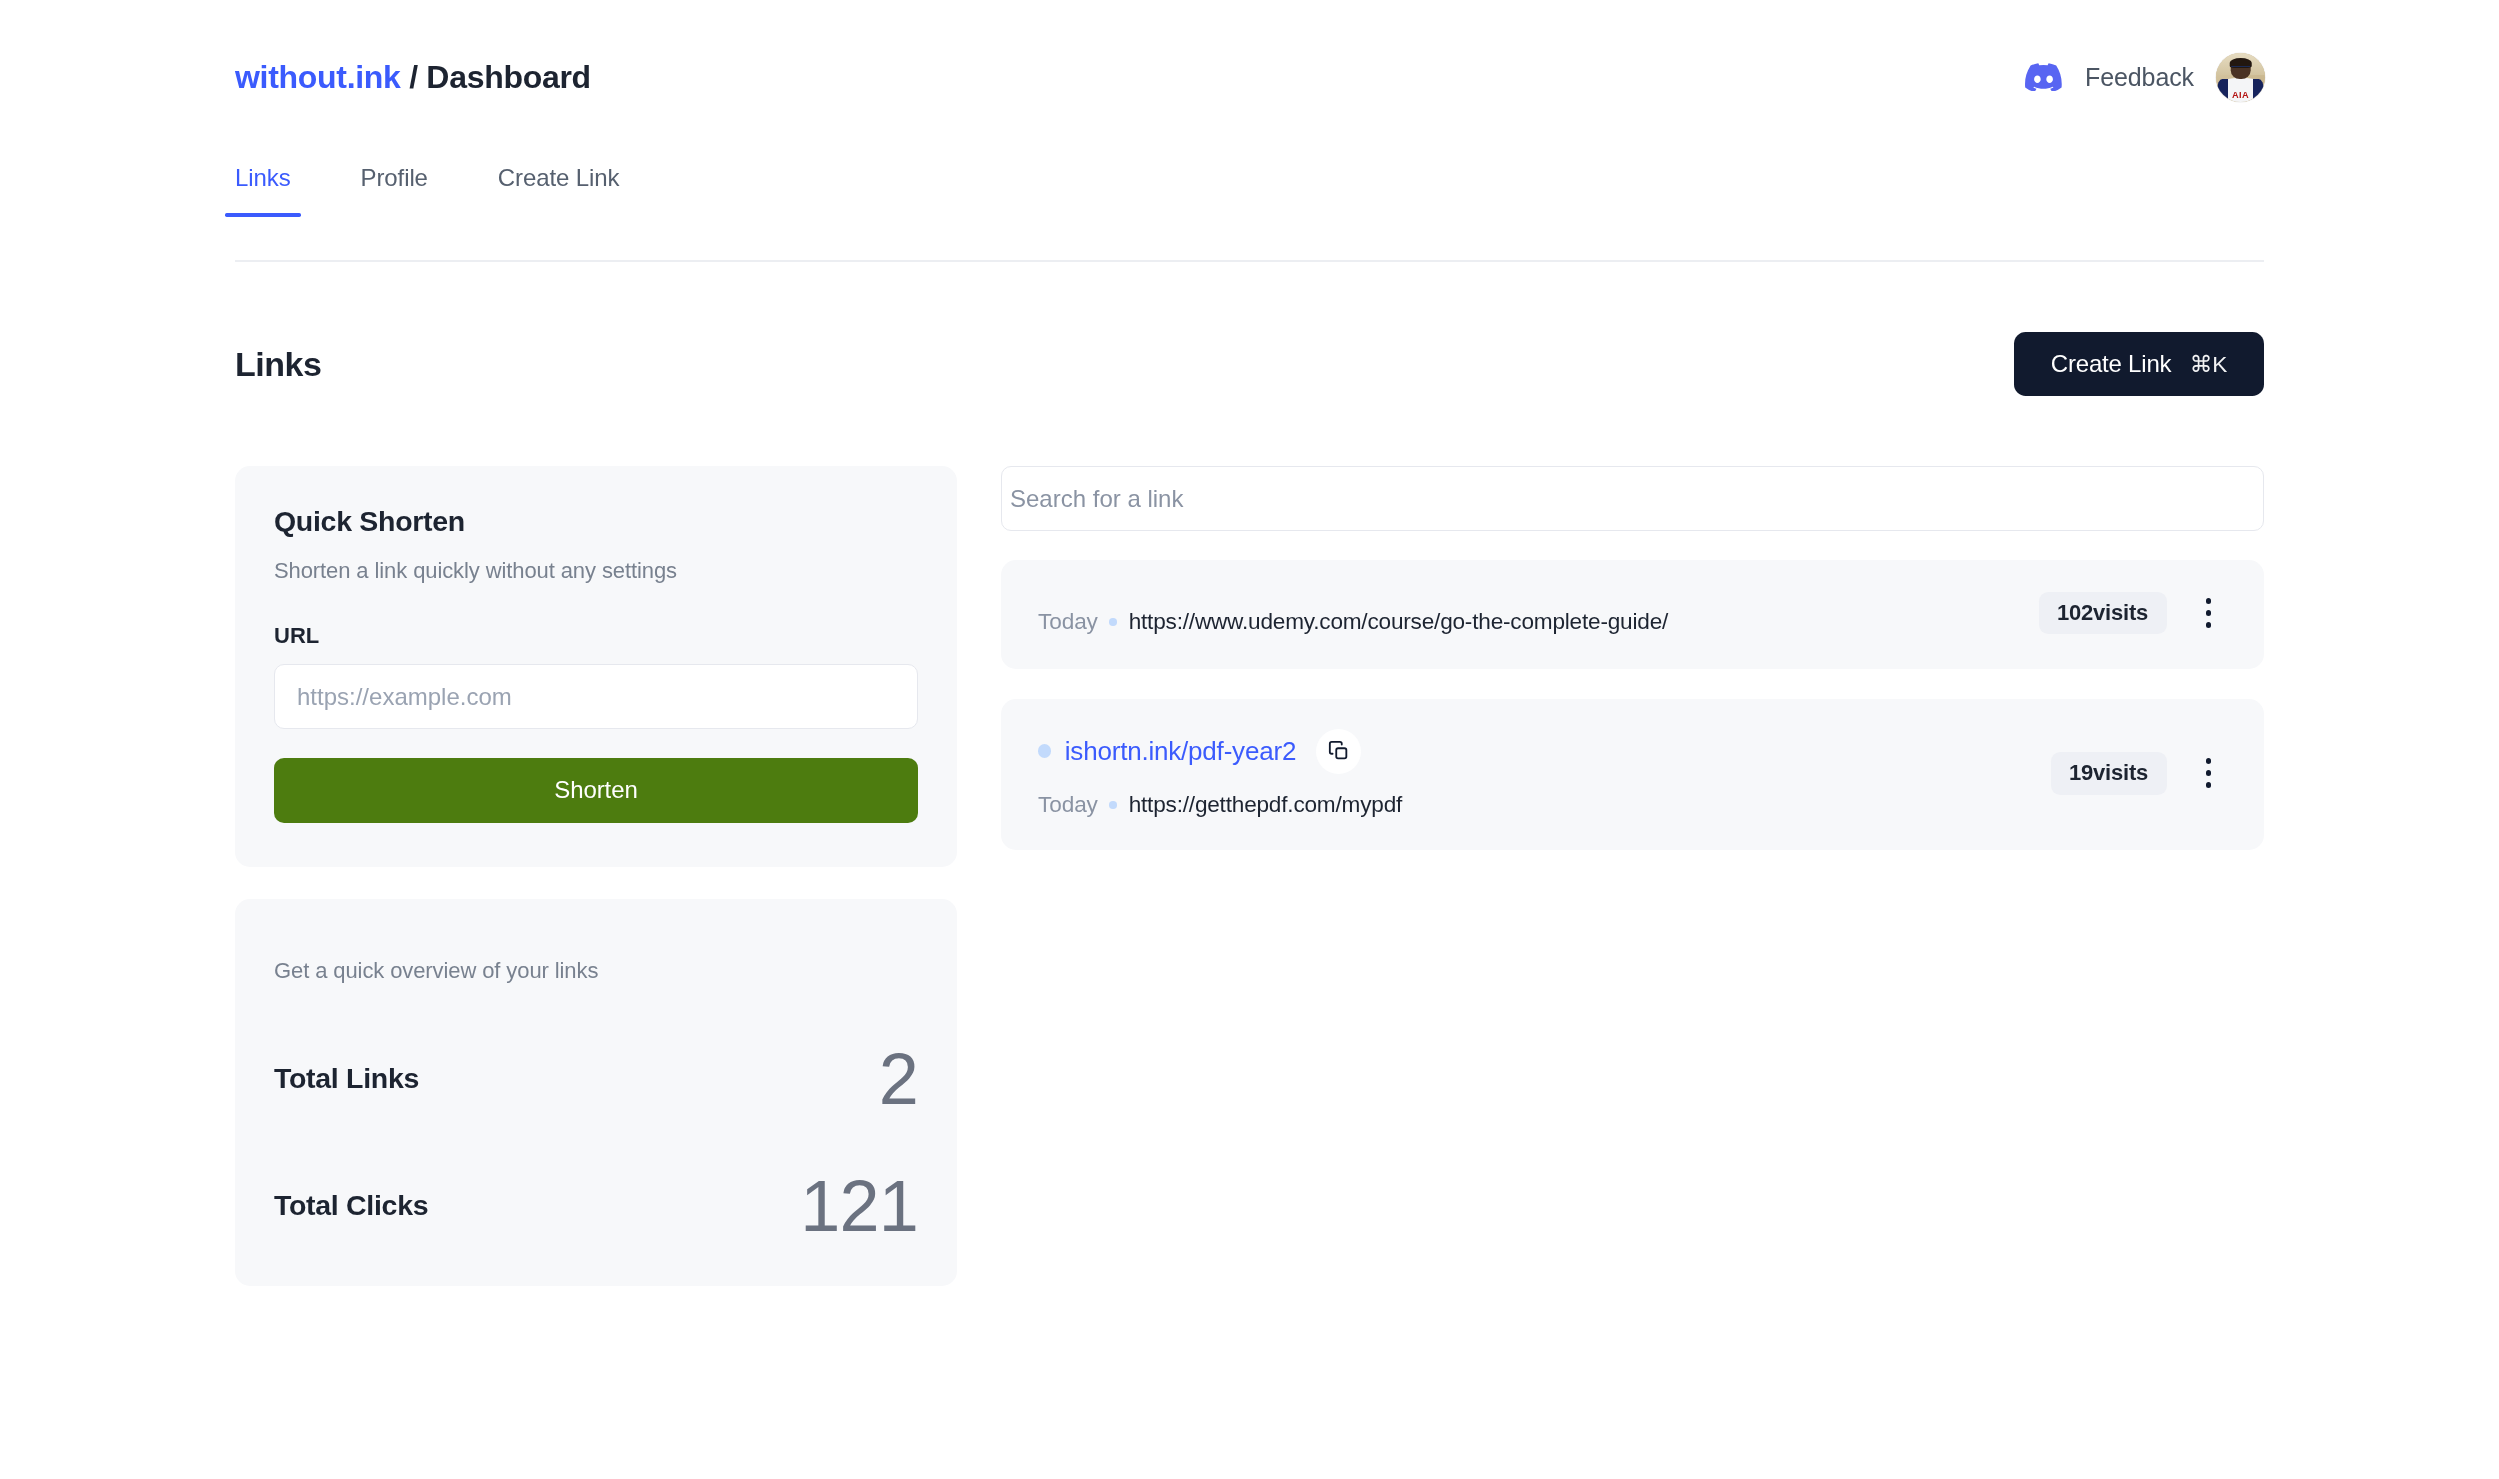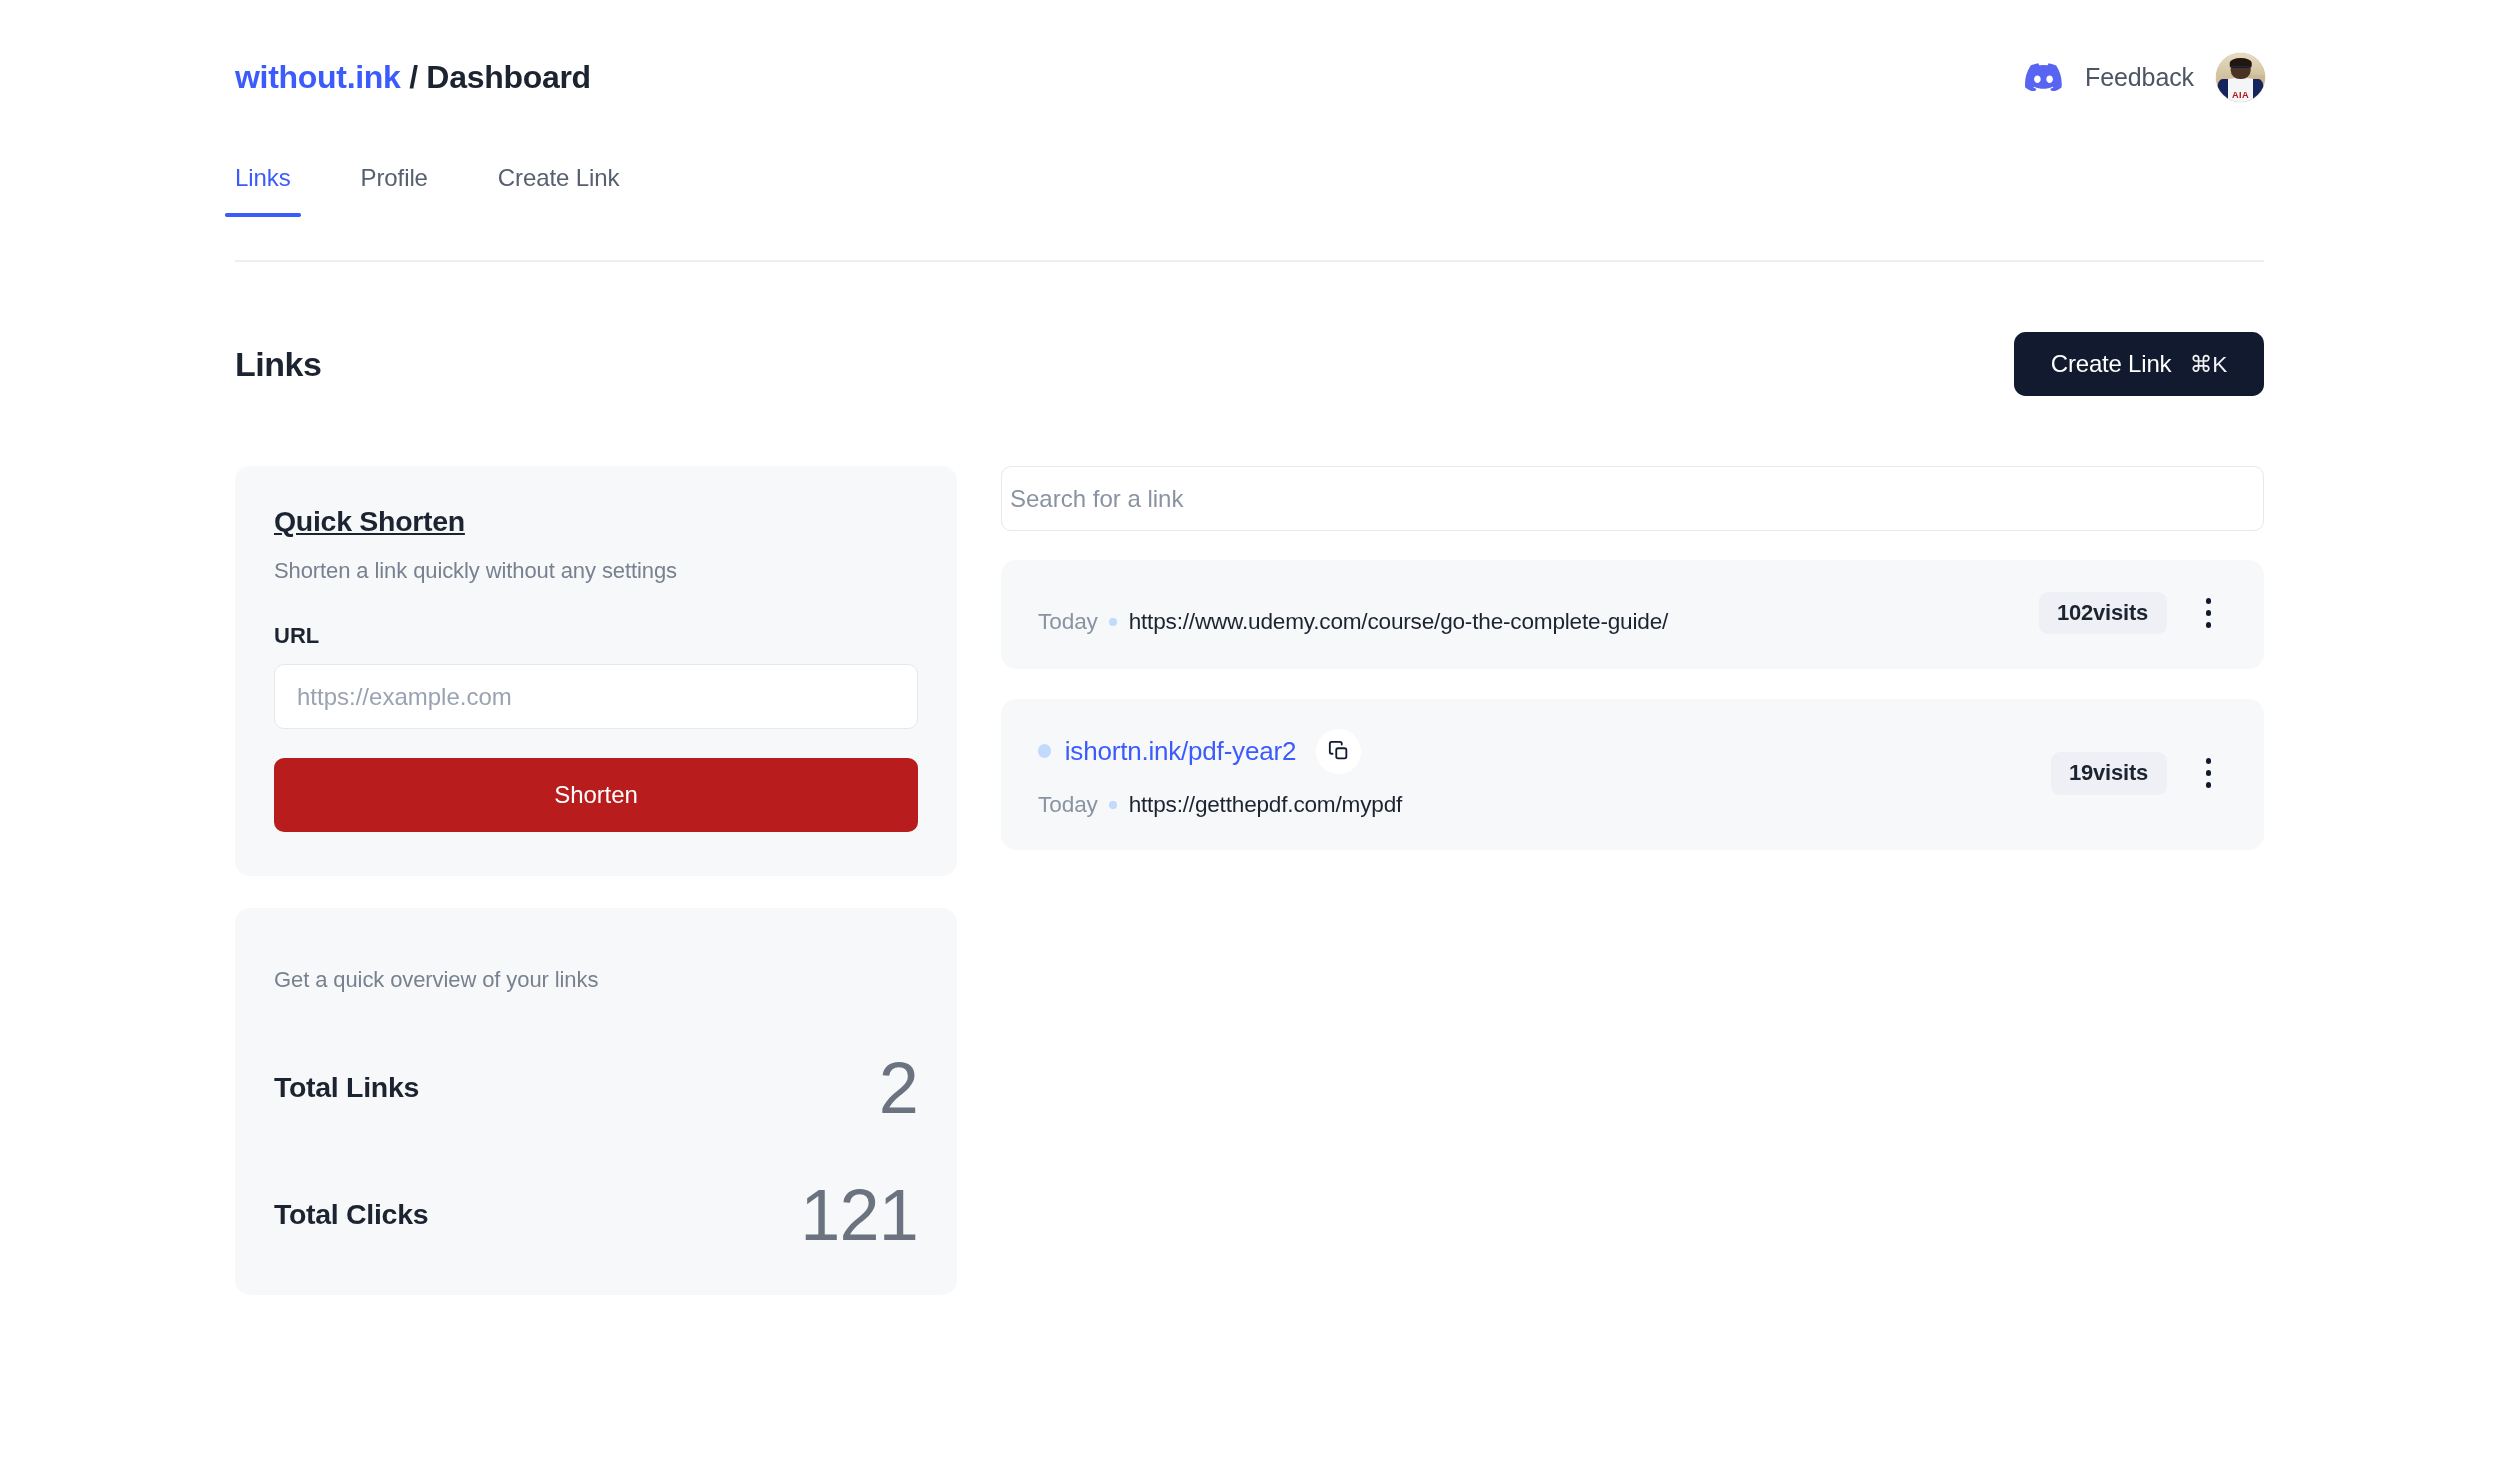--- a/index.html
+++ b/index.html
@@ -67,33 +67,33 @@
     display: flex; align-items: center; gap: 18.4px; cursor: pointer; letter-spacing: -0.2px;
   }
   .create-btn .kbd { font-size: 22.6px; opacity: .95; }
 
   
   .body-grid { position: absolute; left: 235px; top: 466px; width: 2029px; display: flex; gap: 44px; }
   .col-left { width: 722px; flex: none; display: flex; flex-direction: column; gap: 32px; }
   .col-right { flex: 1; }
 
   .card { background: #f7f8fa; border-radius: 15px; padding: 39px 39px 44px 39px; }
-  .card-title { font-size: 28.5px; font-weight: 700; color: #1d2431; letter-spacing: -0.3px; text-decoration: underline; }
+  .card-title { font-size: 28.5px; font-weight: 700; color: #1d2431; letter-spacing: -0.3px; }
   .card-sub { font-size: 22px; color: #78818f; margin-top: 20px; letter-spacing: -0.1px; }
 
   .field-label { font-size: 22px; font-weight: 600; color: #1d2431; margin-top: 39px; display: block; }
   .url-input {
     margin-top: 15px; width: 100%; height: 65px; border-radius: 10px;
     border: 0.8px solid #e6e8ee; background: #ffffff; padding: 0 22px;
     font-size: 24px; font-family: inherit; color: #1d2431; outline: none;
   }
   .url-input::placeholder { color: #9aa3b2; }
   .shorten-btn {
-    margin-top: 28.5px; width: 100%; height: 74px; border: none; border-radius: 10px;
-    background: #b91c1c; color: #fff; font-size: 24px; font-family: inherit;
+    margin-top: 28.5px; width: 100%; height: 65px; border: none; border-radius: 10px;
+    background: #4d7c0f; color: #fff; font-size: 24px; font-family: inherit;
     cursor: pointer; letter-spacing: -0.1px;
   }
 
   .stat-row { display: flex; align-items: center; justify-content: space-between; }
   .stat-row.first { margin-top: 59px; }
   .stat-row.second { margin-top: 55px; }
   .stat-label { font-size: 28.5px; font-weight: 700; color: #1d2431; letter-spacing: -0.3px; }
   .stat-value { font-size: 72px; font-weight: 400; color: #6b7280; line-height: 1; letter-spacing: -0.8px; }
 
   

